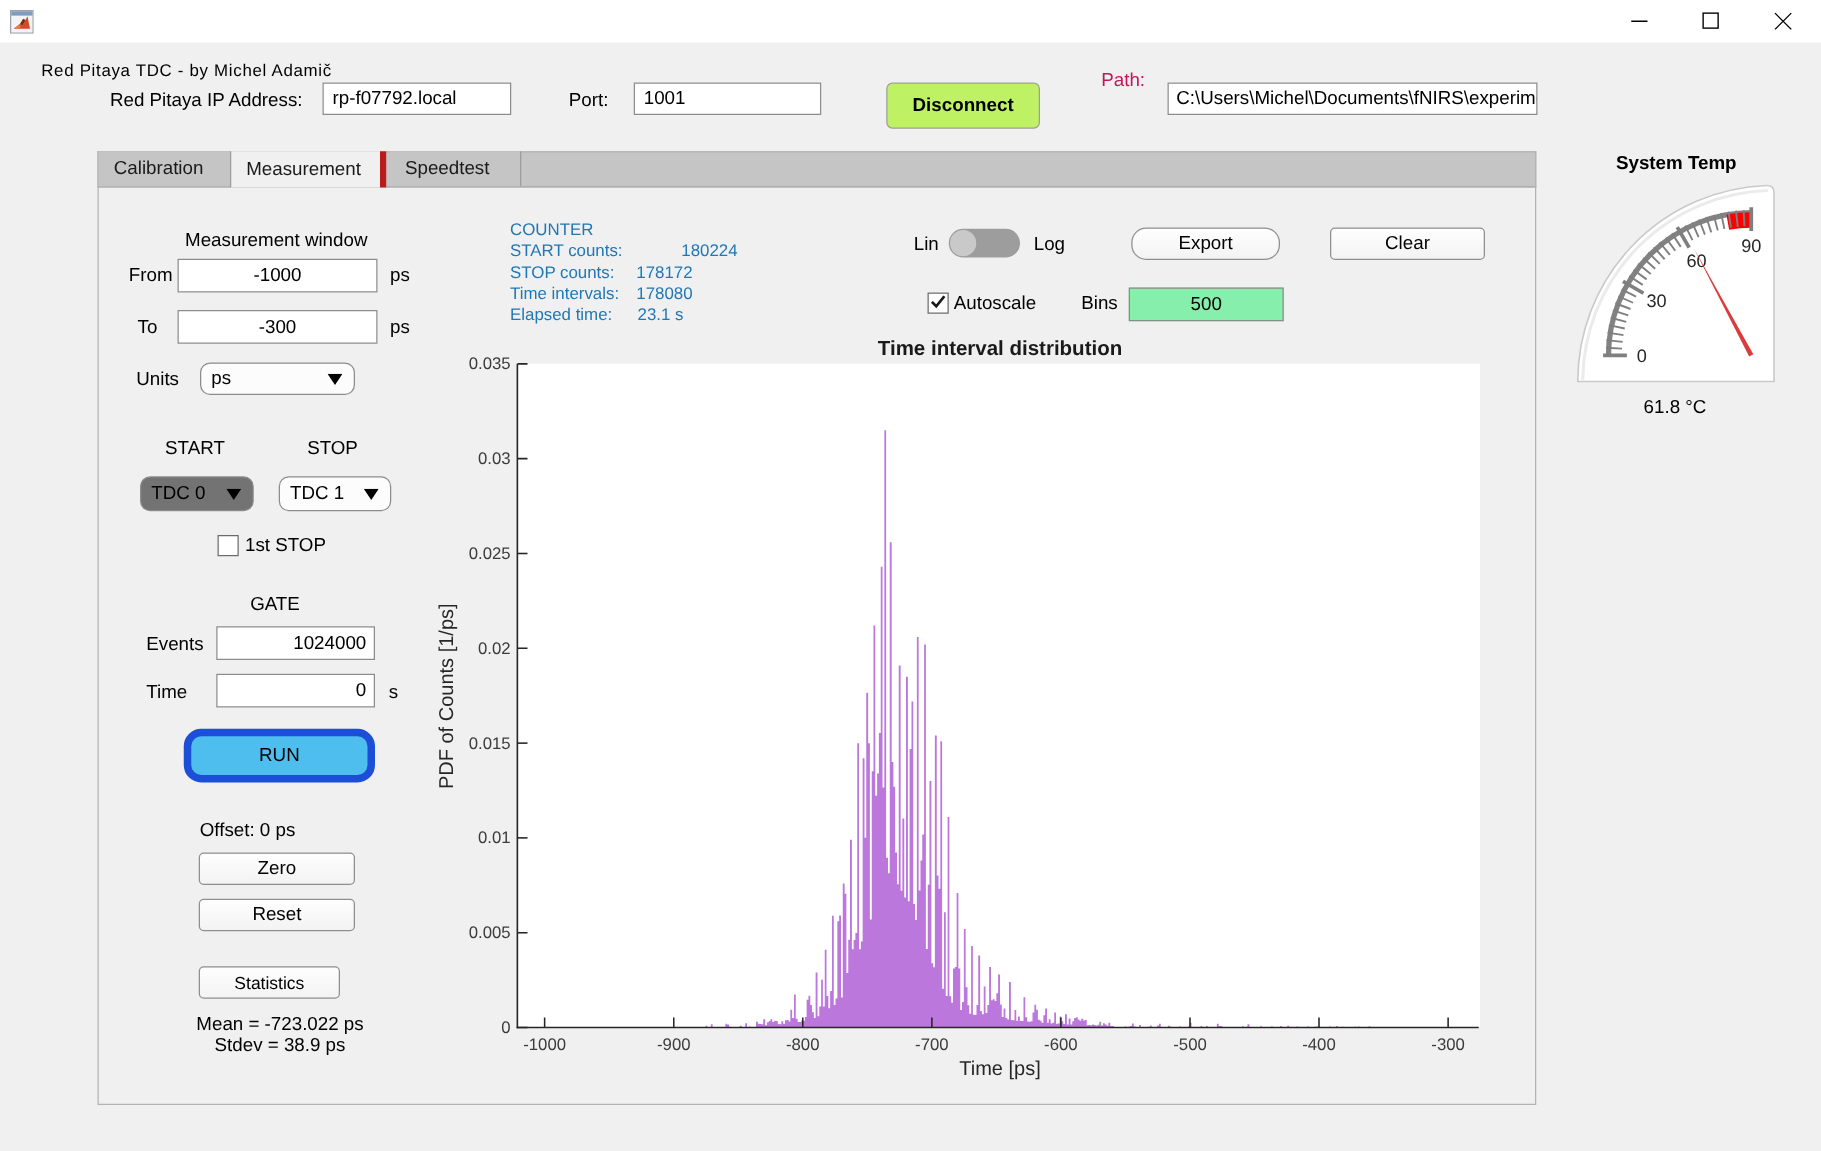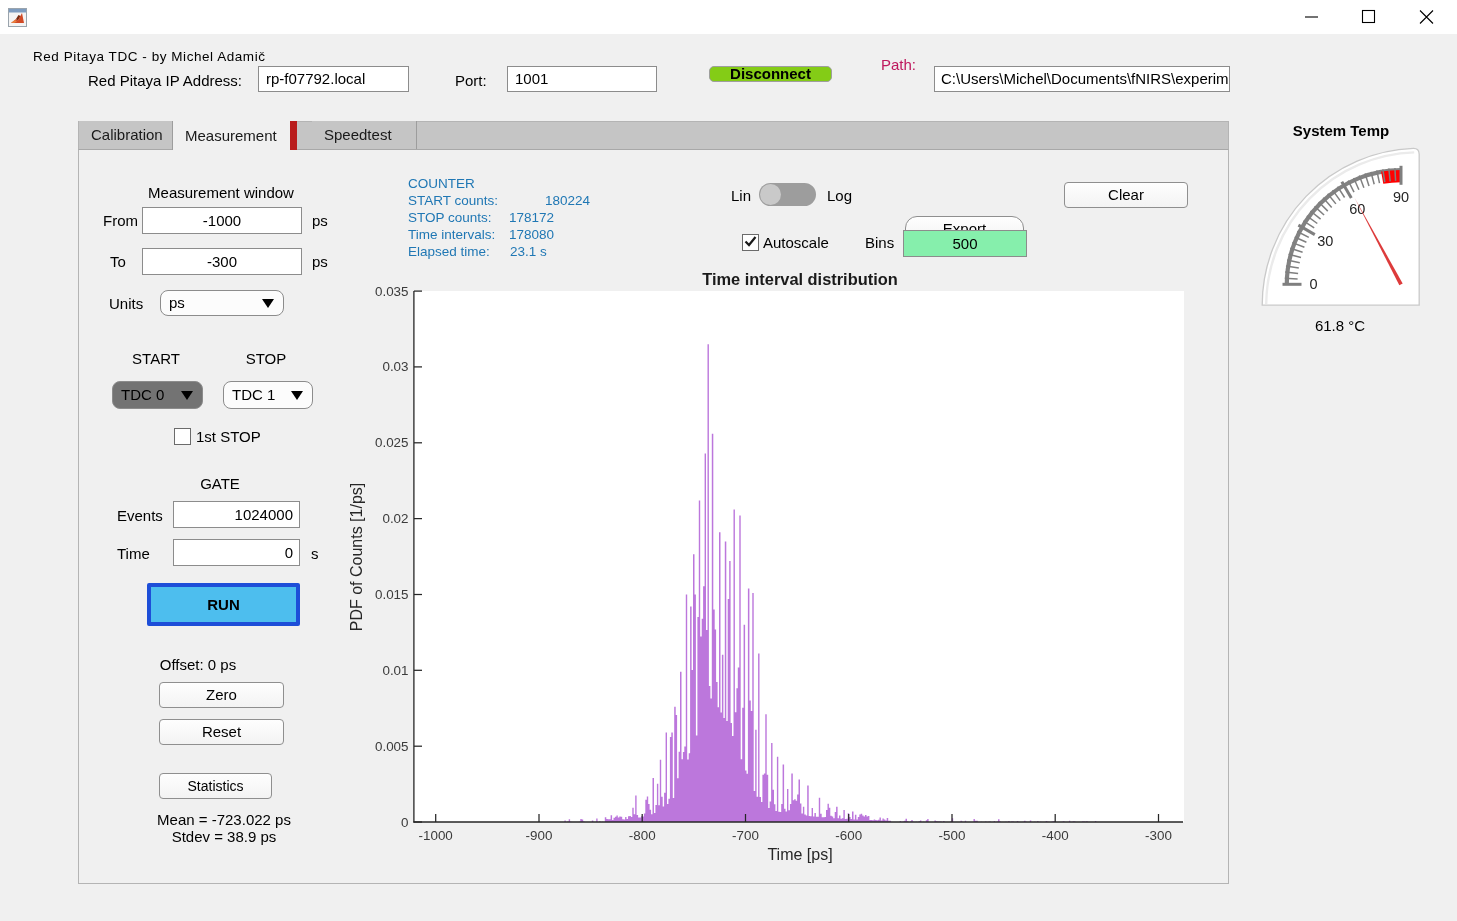--- a/index.html
+++ b/index.html
@@ -15,27 +15,27 @@
 <div style="position:absolute;left:33px;top:9px;font-size:13.5px;color:#000;white-space:nowrap;letter-spacing:0.55px;margin-top:40px;">Red Pitaya TDC - by Michel Adamič</div>
 <svg style="position:absolute;left:1299px;top:6px" width="150" height="22">
     <line x1="6" y1="11" x2="19" y2="11" stroke="#000" stroke-width="1.1"></line>
     <rect x="63.5" y="4.5" width="12" height="12" fill="none" stroke="#000" stroke-width="1.1"></rect>
     <path d="M121 4.5L134 17.5M134 4.5L121 17.5" stroke="#000" stroke-width="1.1" fill="none"></path>
   </svg>
 <div style="position:absolute;left:88px;top:72px;font-size:15px;color:#000;white-space:nowrap;">Red Pitaya IP Address:</div>
 <div style="position:absolute;left:258px;top:66px;width:151px;height:26px;background:#fff;border:1px solid #8c8c8c;box-sizing:border-box;overflow:hidden;font-size:15px;display:flex;align-items:center;justify-content:flex-start;padding:0 7px;color:#000;">rp-f07792.local</div>
 <div style="position:absolute;left:455px;top:72px;font-size:15px;color:#000;white-space:nowrap;">Port:</div>
 <div style="position:absolute;left:507px;top:66px;width:150px;height:26px;background:#fff;border:1px solid #8c8c8c;box-sizing:border-box;overflow:hidden;font-size:15px;display:flex;align-items:center;justify-content:flex-start;padding:0 7px;color:#000;">1001</div>
-<div style="position:absolute;left:709px;top:66px;width:123px;height:16px;background:#84cc16;border:1px solid #9e9e9e;border-radius:5px;box-sizing:border-box;font-size:15px;font-weight:bold;color:#000;display:flex;align-items:center;justify-content:center;">Disconnect</div>
+<div style="position:absolute;left:709px;top:66px;width:123px;height:37px;background:#bef264;border:1px solid #9e9e9e;border-radius:5px;box-sizing:border-box;font-size:15px;font-weight:bold;color:#000;display:flex;align-items:center;justify-content:center;">Disconnect</div>
 <div style="position:absolute;left:881px;top:56px;font-size:15px;color:#be185d;white-space:nowrap;">Path:</div>
 <div style="position:absolute;left:934px;top:66px;width:296px;height:26px;background:#fff;border:1px solid #8c8c8c;box-sizing:border-box;overflow:hidden;font-size:15px;display:flex;align-items:center;justify-content:flex-start;padding:0 6px;color:#000;">C:\Users\Michel\Documents\fNIRS\experime</div>
 <div style="position:absolute;left:78px;top:121px;width:1151px;height:763px;background:#f0f0f0;border:1px solid #b4b4b4;box-sizing:border-box;"></div>
 <div style="position:absolute;left:78px;top:121px;width:1151px;height:29px;background:#c5c5c5;border:1px solid #b4b4b4;border-bottom:1px solid #a8a8a8;box-sizing:border-box;"></div>
 <div style="position:absolute;left:79px;top:121px;width:110px;height:28px;background:#c5c5c5;border-right:1px solid #9d9d9d;box-sizing:border-box;display:flex;align-items:center;padding-left:12px;font-size:15px;color:#1a1a1a;">Calibration</div>
-<div style="position:absolute;left:172px;top:121px;width:125px;height:29px;background:#f0f0f0;border-right:7px solid #b91c1c;border-left:1px solid #9d9d9d;box-sizing:border-box;display:flex;align-items:center;padding-left:12px;font-size:15px;color:#1a1a1a;">Measurement</div>
+<div style="position:absolute;left:184px;top:121px;width:125px;height:29px;background:#f0f0f0;border-right:5px solid #b91c1c;border-left:1px solid #9d9d9d;box-sizing:border-box;display:flex;align-items:center;padding-left:12px;font-size:15px;color:#1a1a1a;">Measurement</div>
 <div style="position:absolute;left:312px;top:121px;width:105px;height:28px;background:#c5c5c5;border-right:1px solid #9d9d9d;box-sizing:border-box;display:flex;align-items:center;padding-left:12px;font-size:15px;color:#1a1a1a;">Speedtest</div>
 <div style="position:absolute;left:21px;top:184px;width:400px;text-align:center;font-size:15px;color:#000;white-space:nowrap;">Measurement window</div>
 <div style="position:absolute;left:103px;top:212px;font-size:15px;color:#000;white-space:nowrap;">From</div>
 <div style="position:absolute;left:142px;top:207px;width:160px;height:27px;background:#fff;border:1px solid #8c8c8c;box-sizing:border-box;overflow:hidden;font-size:15px;display:flex;align-items:center;justify-content:center;padding:0 6px;color:#000;">-1000</div>
 <div style="position:absolute;left:312px;top:212px;font-size:15px;color:#000;white-space:nowrap;">ps</div>
 <div style="position:absolute;left:110px;top:253px;font-size:15px;color:#000;white-space:nowrap;">To</div>
 <div style="position:absolute;left:142px;top:248px;width:160px;height:27px;background:#fff;border:1px solid #8c8c8c;box-sizing:border-box;overflow:hidden;font-size:15px;display:flex;align-items:center;justify-content:center;padding:0 6px;color:#000;">-300</div>
 <div style="position:absolute;left:312px;top:253px;font-size:15px;color:#000;white-space:nowrap;">ps</div>
 <div style="position:absolute;left:109px;top:295px;font-size:15px;color:#000;white-space:nowrap;">Units</div>
 <div style="position:absolute;left:160px;top:290px;width:124px;height:26px;background:#fcfcfc;border:1px solid #8c8c8c;border-radius:8px;box-sizing:border-box;font-size:15px;color:#000;display:flex;align-items:center;padding-left:8px;">ps<svg style="position:absolute;right:9px;top:50%;margin-top:-4px" width="12" height="9">
@@ -50,41 +50,41 @@
       <path d="M0 0L12 0L6 9Z" fill="#000"></path>
     </svg></div>
 <div style="position:absolute;left:174px;top:428px;width:15px;height:15px;background:#fff;border:1px solid #6b6b6b;"></div>
 <div style="position:absolute;left:196px;top:428px;font-size:15px;color:#000;white-space:nowrap;">1st STOP</div>
 <div style="position:absolute;left:20px;top:475px;width:400px;text-align:center;font-size:15px;color:#000;white-space:nowrap;">GATE</div>
 <div style="position:absolute;left:117px;top:507px;font-size:15px;color:#000;white-space:nowrap;">Events</div>
 <div style="position:absolute;left:173px;top:501px;width:127px;height:27px;background:#fff;border:1px solid #8c8c8c;box-sizing:border-box;overflow:hidden;font-size:15px;display:flex;align-items:center;justify-content:flex-end;padding:0 6px;color:#000;">1024000</div>
 <div style="position:absolute;left:117px;top:545px;font-size:15px;color:#000;white-space:nowrap;">Time</div>
 <div style="position:absolute;left:173px;top:539px;width:127px;height:27px;background:#fff;border:1px solid #8c8c8c;box-sizing:border-box;overflow:hidden;font-size:15px;display:flex;align-items:center;justify-content:flex-end;padding:0 6px;color:#000;">0</div>
 <div style="position:absolute;left:311px;top:545px;font-size:15px;color:#000;white-space:nowrap;">s</div>
-<div style="position:absolute;left:147px;top:583px;width:153px;height:43px;background:#4dbeee;border:4px solid #1d4ed8;border-radius:2px;box-sizing:border-box;font-size:15px;font-weight:bold;color:#000;display:flex;align-items:center;justify-content:center;">RUN</div>
+<div style="position:absolute;left:147px;top:583px;width:153px;height:43px;background:#4dbeee;border:6px solid #1d4ed8;border-radius:14px;box-sizing:border-box;font-size:15px;font-weight:normal;color:#000;display:flex;align-items:center;justify-content:center;">RUN</div>
 <div style="position:absolute;left:-2px;top:656px;width:400px;text-align:center;font-size:15px;color:#000;white-space:nowrap;">Offset: 0 ps</div>
 <div style="position:absolute;left:159px;top:682px;width:125px;height:26px;background:linear-gradient(#fefefe,#f3f3f3);border:1px solid #8f8f8f;border-radius:4px;box-sizing:border-box;font-size:15px;font-weight:normal;color:#000;display:flex;align-items:center;justify-content:center;">Zero</div>
 <div style="position:absolute;left:159px;top:719px;width:125px;height:26px;background:linear-gradient(#fefefe,#f3f3f3);border:1px solid #8f8f8f;border-radius:4px;box-sizing:border-box;font-size:15px;font-weight:normal;color:#000;display:flex;align-items:center;justify-content:center;">Reset</div>
 <div style="position:absolute;left:159px;top:773px;width:113px;height:26px;background:linear-gradient(#fefefe,#f3f3f3);border:1px solid #8f8f8f;border-radius:4px;box-sizing:border-box;font-size:14px;font-weight:normal;color:#000;display:flex;align-items:center;justify-content:center;">Statistics</div>
 <div style="position:absolute;left:24px;top:811px;width:400px;text-align:center;font-size:15px;color:#000;white-space:nowrap;">Mean = -723.022 ps</div>
 <div style="position:absolute;left:24px;top:828px;width:400px;text-align:center;font-size:15px;color:#000;white-space:nowrap;">Stdev = 38.9 ps</div>
 <div style="position:absolute;left:408px;top:176px;font-size:13.5px;color:#1f77b4;white-space:nowrap;">COUNTER</div>
 <div style="position:absolute;left:408px;top:193px;font-size:13.5px;color:#1f77b4;white-space:nowrap;">START counts:</div>
 <div style="position:absolute;left:545px;top:193px;font-size:13.5px;color:#1f77b4;white-space:nowrap;">180224</div>
 <div style="position:absolute;left:408px;top:210px;font-size:13.5px;color:#1f77b4;white-space:nowrap;">STOP counts:</div>
 <div style="position:absolute;left:509px;top:210px;font-size:13.5px;color:#1f77b4;white-space:nowrap;">178172</div>
 <div style="position:absolute;left:408px;top:227px;font-size:13.5px;color:#1f77b4;white-space:nowrap;">Time intervals:</div>
 <div style="position:absolute;left:509px;top:227px;font-size:13.5px;color:#1f77b4;white-space:nowrap;">178080</div>
 <div style="position:absolute;left:408px;top:244px;font-size:13.5px;color:#1f77b4;white-space:nowrap;">Elapsed time:</div>
 <div style="position:absolute;left:510px;top:244px;font-size:13.5px;color:#1f77b4;white-space:nowrap;">23.1 s</div>
 <div style="position:absolute;left:731px;top:187px;font-size:15px;color:#000;white-space:nowrap;">Lin</div>
 <div style="position:absolute;left:759px;top:183px;width:57px;height:23px;background:#9d9d9d;border-radius:12px;"></div>
 <div style="position:absolute;left:760px;top:184px;width:21px;height:21px;background:#c9c9c9;border-radius:50%;"></div>
 <div style="position:absolute;left:827px;top:187px;font-size:15px;color:#000;white-space:nowrap;">Log</div>
-<div style="position:absolute;left:905px;top:182px;width:119px;height:26px;background:linear-gradient(#fefefe,#f3f3f3);border:1px solid #8f8f8f;border-radius:12px;box-sizing:border-box;font-size:15px;font-weight:normal;color:#000;display:flex;align-items:center;justify-content:center;margin-top:34px;">Export</div>
+<div style="position:absolute;left:905px;top:182px;width:119px;height:26px;background:linear-gradient(#fefefe,#f3f3f3);border:1px solid #8f8f8f;border-radius:12px;box-sizing:border-box;font-size:15px;font-weight:normal;color:#000;display:flex;align-items:center;justify-content:center;">Export</div>
 <div style="position:absolute;left:1064px;top:182px;width:124px;height:26px;background:linear-gradient(#fefefe,#f3f3f3);border:1px solid #8f8f8f;border-radius:4px;box-sizing:border-box;font-size:15px;font-weight:normal;color:#000;display:flex;align-items:center;justify-content:center;">Clear</div>
 <div style="position:absolute;left:742px;top:234px;width:15px;height:15px;background:#fff;border:1px solid #6b6b6b;">
     <svg width="15" height="15" style="position:absolute;left:0px;top:-1px">
       <path d="M2.5 7.5L6 11L12.5 3" stroke="#1a1a1a" stroke-width="2.2" fill="none"></path>
     </svg>
   </div>
 <div style="position:absolute;left:763px;top:234px;font-size:15px;color:#000;white-space:nowrap;">Autoscale</div>
 <div style="position:absolute;left:865px;top:234px;font-size:15px;color:#000;white-space:nowrap;">Bins</div>
 <div style="position:absolute;left:903px;top:230px;width:124px;height:27px;background:#86efac;border:1px solid #8c8c8c;box-sizing:border-box;overflow:hidden;font-size:15px;display:flex;align-items:center;justify-content:center;padding:0 6px;color:#000;">500</div>
 <div style="position:absolute;left:600px;top:270px;width:400px;text-align:center;font-size:16.4px;color:#1a1a1a;white-space:nowrap;font-weight:bold;">Time interval distribution</div>

